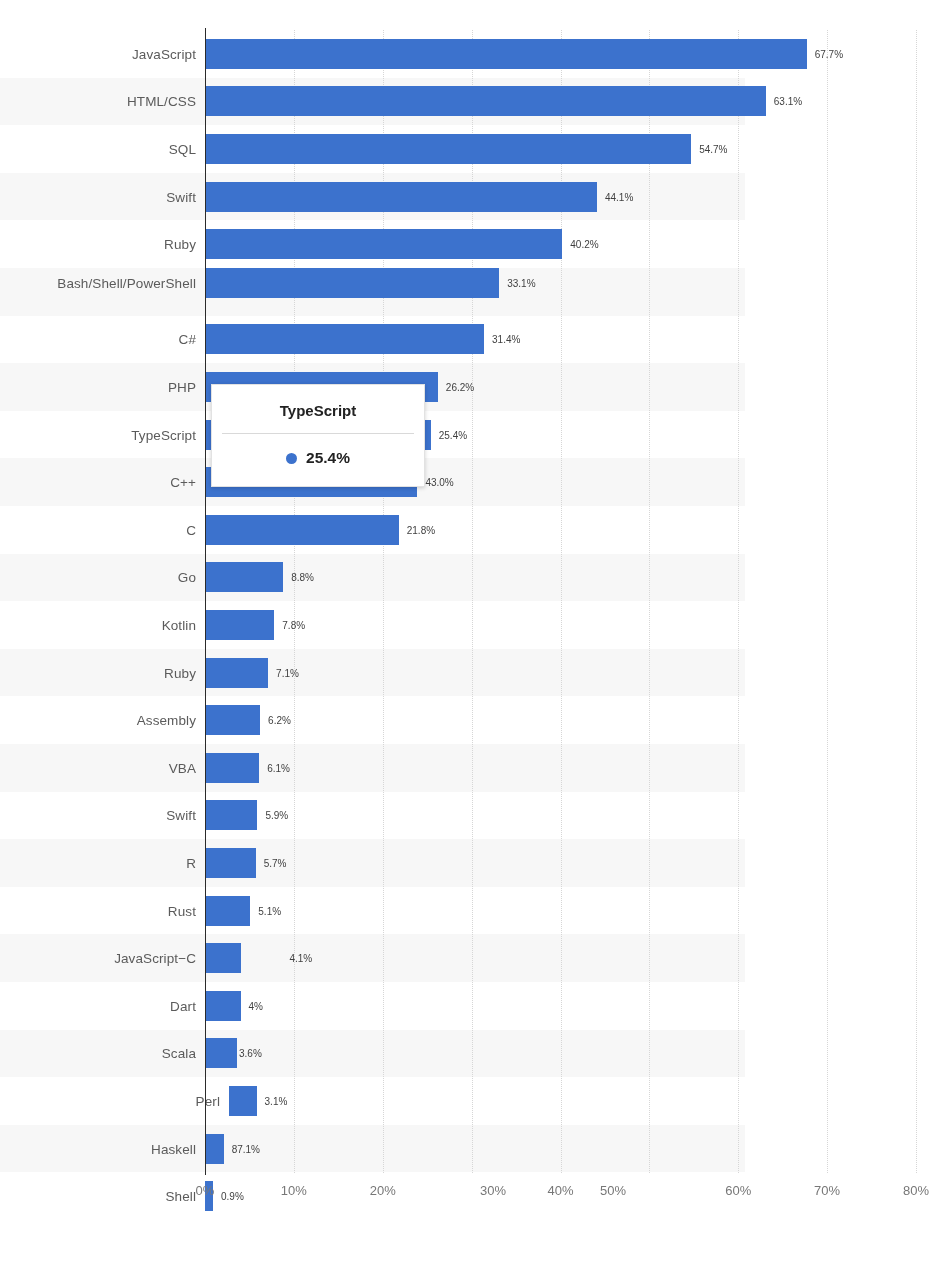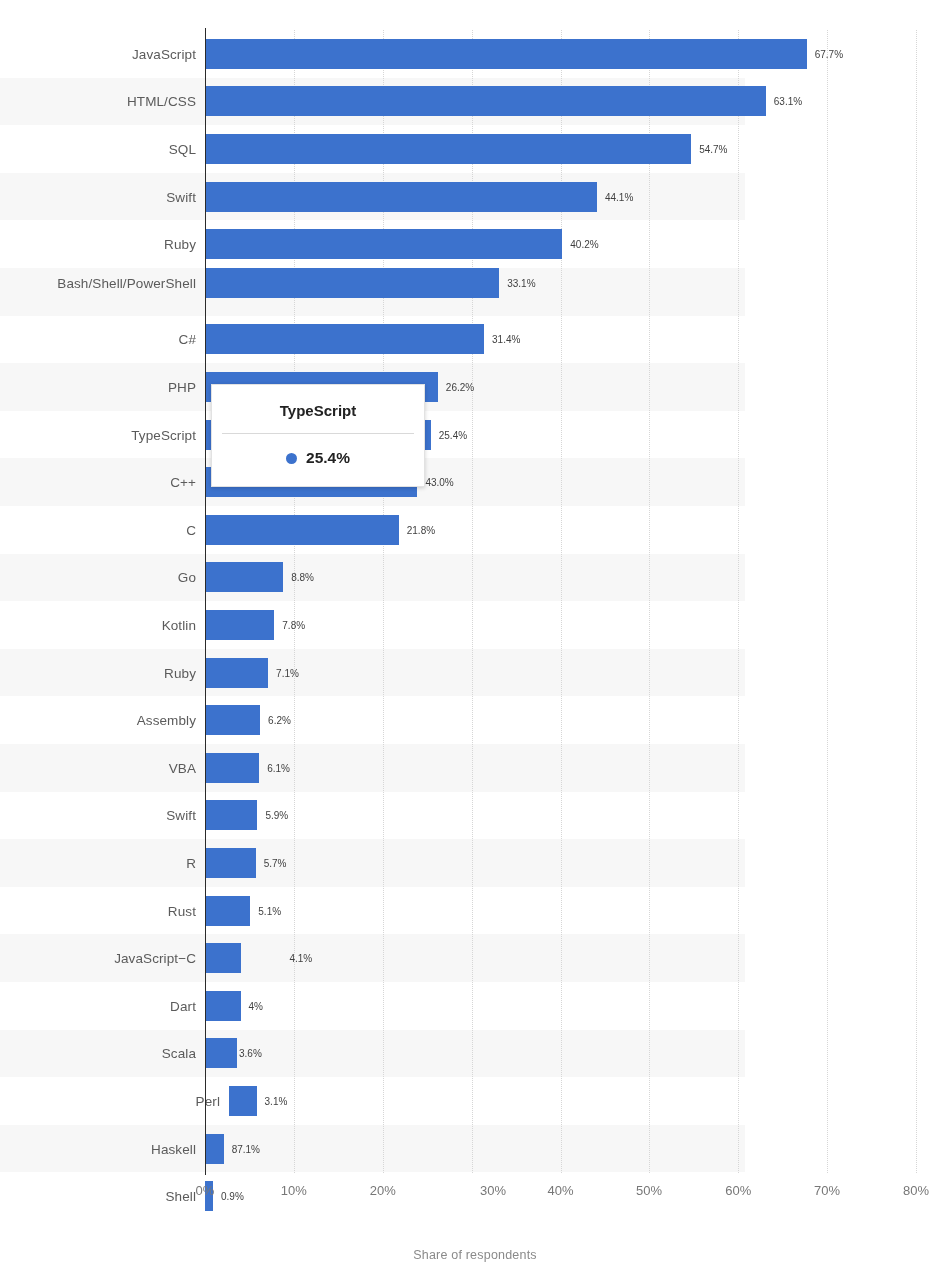--- a/index.html
+++ b/index.html
@@ -327,27 +327,26 @@
   </div>
 
   <div id="y-axis"></div>
 
   <div id="x-axis-labels">
       <div class="x-tick" style="left: 205px;">0%</div>
       <div class="x-tick" style="left: 293.875px;">10%</div>
       <div class="x-tick" style="left: 382.75px;">20%</div>
       <div class="x-tick" style="left: 493px;">30%</div>
       <div class="x-tick" style="left: 560.5px;">40%</div>
-      <div class="x-tick" style="left: 649px;">50%</div>
+      <div class="x-tick" style="left: 613px;">50%</div>
       <div class="x-tick" style="left: 738.25px;">60%</div>
       <div class="x-tick" style="left: 827.125px;">70%</div>
       <div class="x-tick" style="left: 916px;">80%</div>
     </div>
 
-  <div id="x-axis-title">Share of respondents</div>
 
   <div id="tooltip">
     <div id="tooltip-title">TypeScript</div>
     <div id="tooltip-divider"></div>
     <div id="tooltip-body">
       <span class="tt-dot"></span>
       <span id="tooltip-value">25.4%</span>
     </div>
   </div>
 

